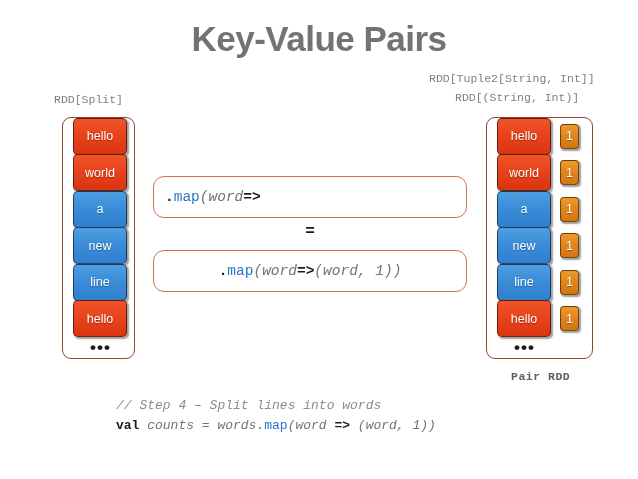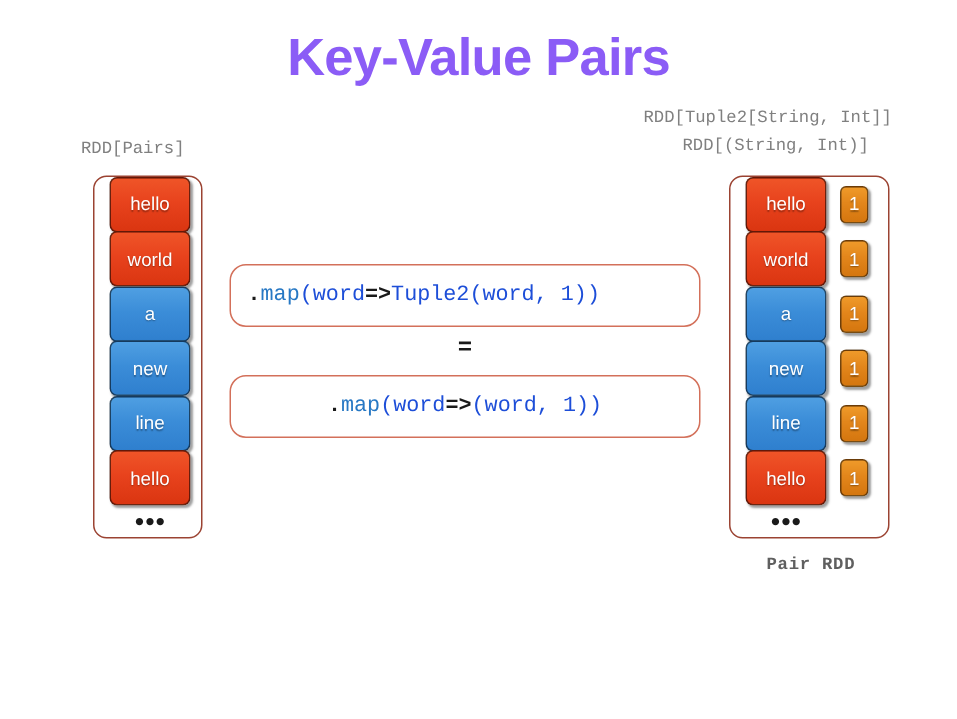--- a/index.html
+++ b/index.html
@@ -20,21 +20,21 @@
   .slide-title {
     position: absolute;
     top: 18px;
     left: 0;
     width: 638px;
     text-align: center;
     font-family: "Liberation Sans", sans-serif;
     font-size: 35px;
     font-weight: 700;
     letter-spacing: -0.5px;
-    color: #8b5cf6;
+    color: #737373;
     line-height: 42px;
   }
 
   
   .type-label {
     position: absolute;
     font-family: "Liberation Mono", "DejaVu Sans Mono", monospace;
     font-size: 11.5px;
     color: #808080;
     white-space: nowrap;
@@ -164,21 +164,21 @@
     padding-left: 11px;
   }
   #code-box-2 {
     left: 153px; top: 250px; width: 314px; height: 42px;
     justify-content: center;
   }
 
   .tok-dot   { color: #1a1a1a; font-weight: 700; }
   .tok-map   { color: #2778c4; font-weight: 400; }
   .tok-arrow { font-weight: 700; color: #1a1a1a; }
-  .tok-plain { color: #1d4ed8; }
+  .tok-plain { color: #737373; font-style: italic; }
 
   .equals-sign {
     position: absolute;
     left: 153px;
     top: 222px;
     width: 314px;
     text-align: center;
     font-family: "Liberation Mono", "DejaVu Sans Mono", monospace;
     font-size: 16px;
     font-weight: 700;
@@ -201,21 +201,21 @@
     font-style: italic;
   }
   .snippet-code { color: #1a1a1a; }
   .tok-kw { font-weight: 700; color: #1a1a1a; }
 </style>
 </head>
 <body>
 
 <div class="slide-title">Key-Value Pairs</div>
 
-<div class="type-label" id="label-left">RDD[Pairs]</div>
+<div class="type-label" id="label-left">RDD[Split]</div>
 
 <div class="type-label" id="label-right-1">RDD[Tuple2[String, Int]]</div>
 
 <div class="type-label" id="label-right-2">RDD[(String, Int)]</div>
 
 <div class="rdd-box" id="rdd-left">
   <div class="rows">
 
     <div class="row">
       <div class="chip red">hello</div>
@@ -288,27 +288,30 @@
   </div>
 </div>
 
 <div class="pair-rdd-label">Pair RDD</div>
 
 <div class="code-box" id="code-box-1">
   <span class="tok-dot">.</span>
     <span class="tok-map">map</span>
     <span class="tok-plain">(word </span>
     <span class="tok-arrow">=&gt;</span>
-    <span class="tok-plain"> Tuple2(word, 1))</span>
 </div>
 
 <div class="equals-sign">=</div>
 
 <div class="code-box" id="code-box-2">
   <span class="tok-dot">.</span>
     <span class="tok-map">map</span>
     <span class="tok-plain">(word </span>
     <span class="tok-arrow">=&gt;</span>
     <span class="tok-plain"> (word, 1))</span>
 </div>
 
 <div class="snippet">
+  <div class="snippet-comment">// Step 4 – Split lines into words</div>
+  <div class="snippet-code">
+    <span class="tok-kw">val</span><span class="tok-plain"> counts = words.</span><span class="tok-map">map</span><span class="tok-plain">(word </span><span class="tok-arrow">=&gt;</span><span class="tok-plain"> (word, 1))</span>
+  </div>
 </div>
 
 </body></html>

